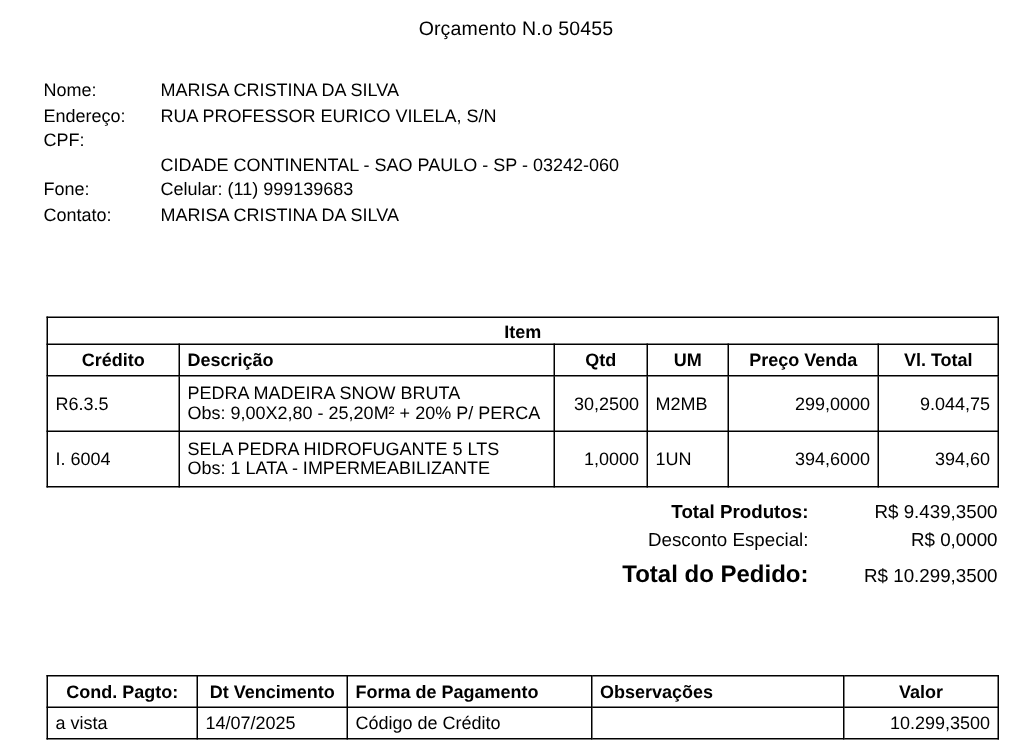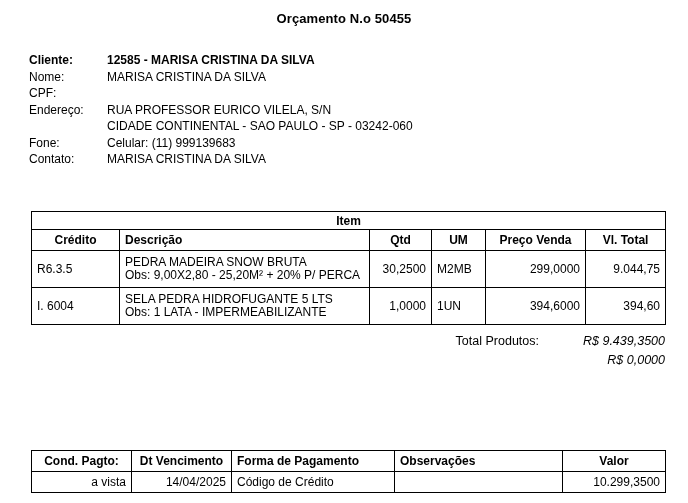--- a/index.html
+++ b/index.html
@@ -18,21 +18,21 @@
   }
 
   
   .doc-title {
     position: absolute;
     top: 11px;
     left: 0;
     width: 688px;
     text-align: center;
     font-size: 13px;
-    font-weight: bold;
+    font-weight: normal;
     letter-spacing: 0.1px;
   }
 
   
   .cust-block {
     position: absolute;
     top: 52px;
     left: 29px;
     width: 620px;
   }
@@ -62,21 +62,21 @@
     border: 1px solid #000000;
     padding: 2px 5px;
     font-weight: normal;
     vertical-align: middle;
   }
   .th-center {
     text-align: center;
     font-weight: bold !important;
   }
   .c-left   { text-align: left; }
-  .c-center { text-align: right; }
+  .c-center { text-align: left; }
   .c-right  { text-align: right; }
 
   
   .items-wrap {
     position: absolute;
     top: 211px;
     left: 31px;
     width: 634px;
   }
   table.items { width: 634px; }
@@ -99,31 +99,30 @@
     width: 365px;
   }
   .tot-row {
     display: flex;
     align-items: baseline;
     justify-content: flex-end;
     height: 19px;
   }
   .tot-label {
     font-size: 12.5px;
-    font-weight: normal;
+    font-weight: bold;
     text-align: right;
     padding-right: 6px;
   }
   .tot-label.regular { font-weight: normal; }
   .tot-value {
     font-size: 12.5px;
     text-align: right;
     width: 120px;
     flex: 0 0 120px;
-    font-style: italic;
   }
   .tot-row.grand { height: 24px; margin-top: 3px; }
   .tot-row.grand .tot-label {
     font-size: 16px;
     font-weight: bold;
   }
   .tot-row.grand .tot-value {
     font-size: 12.5px;
     font-weight: normal;
   }
@@ -138,34 +137,30 @@
   table.pay { width: 634px; border-radius: 19px; }
   .pay th, .pay td { height: 16px; }
 </style>
 </head>
 <body>
 
 <div class="doc-title">Orçamento N.o 50455</div>
 
 <div class="cust-block">
   <div class="cust-row">
-    <span class="cust-label bold">Cliente:</span>
-    <span class="cust-value bold">12585 - MARISA CRISTINA DA SILVA</span>
-  </div>
-  <div class="cust-row">
     <span class="cust-label">Nome:</span>
     <span class="cust-value">MARISA CRISTINA DA SILVA</span>
   </div>
   <div class="cust-row">
+    <span class="cust-label">Endereço:</span>
+    <span class="cust-value">RUA PROFESSOR EURICO VILELA, S/N</span>
+  </div>
+  <div class="cust-row">
     <span class="cust-label">CPF:</span>
     <span class="cust-value"></span>
-  </div>
-  <div class="cust-row">
-    <span class="cust-label">Endereço:</span>
-    <span class="cust-value">RUA PROFESSOR EURICO VILELA, S/N</span>
   </div>
   <div class="cust-row">
     <span class="cust-label"></span>
     <span class="cust-value">CIDADE CONTINENTAL - SAO PAULO - SP - 03242-060</span>
   </div>
   <div class="cust-row">
     <span class="cust-label">Fone:</span>
     <span class="cust-value">Celular: (11) 999139683</span>
   </div>
   <div class="cust-row">
@@ -221,21 +216,26 @@
     </tbody>
   </table>
 </div>
 
 <div class="totals">
   <div class="tot-row">
     <span class="tot-label">Total Produtos:</span>
     <span class="tot-value">R$ 9.439,3500</span>
   </div>
   <div class="tot-row">
+    <span class="tot-label regular">Desconto Especial:</span>
     <span class="tot-value">R$ 0,0000</span>
+  </div>
+  <div class="tot-row grand">
+    <span class="tot-label">Total do Pedido:</span>
+    <span class="tot-value">R$ 10.299,3500</span>
   </div>
 </div>
 
 <div class="pay-wrap">
   <table class="doc-table pay">
     <colgroup>
       <col style="width:100px">
       <col style="width:100px">
       <col style="width:163px">
       <col style="width:168px">
@@ -244,20 +244,20 @@
     <tbody>
       <tr>
         <td class="th-center">Cond. Pagto:</td>
         <td class="th-center">Dt Vencimento</td>
         <td class="c-left" style="font-weight:bold">Forma de Pagamento</td>
         <td class="c-left" style="font-weight:bold">Observações</td>
         <td class="th-center">Valor</td>
       </tr>
       <tr>
         <td class="c-center">a vista</td>
-        <td class="c-center">14/04/2025</td>
+        <td class="c-center">14/07/2025</td>
         <td class="c-left">Código de Crédito</td>
         <td class="c-left"></td>
         <td class="c-right">10.299,3500</td>
       </tr>
     </tbody>
   </table>
 </div>
 
 </body></html>

